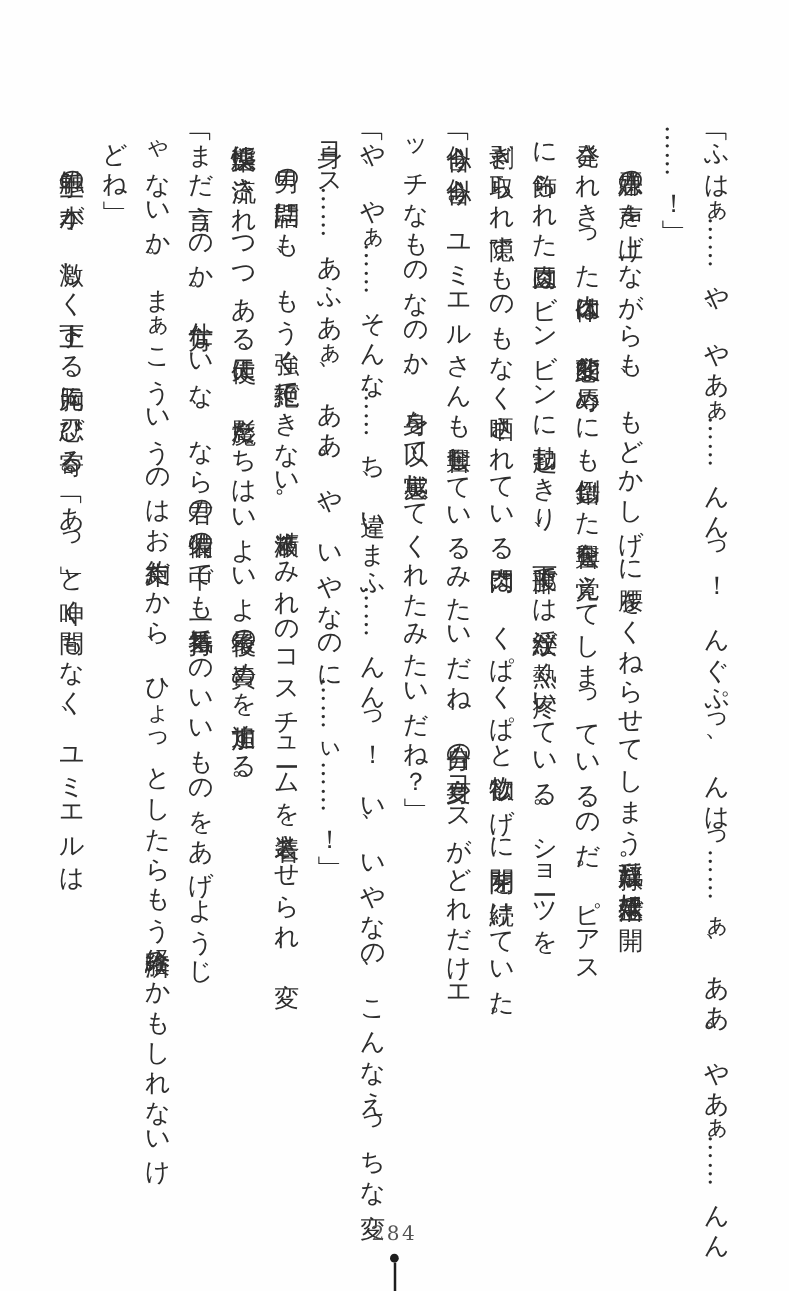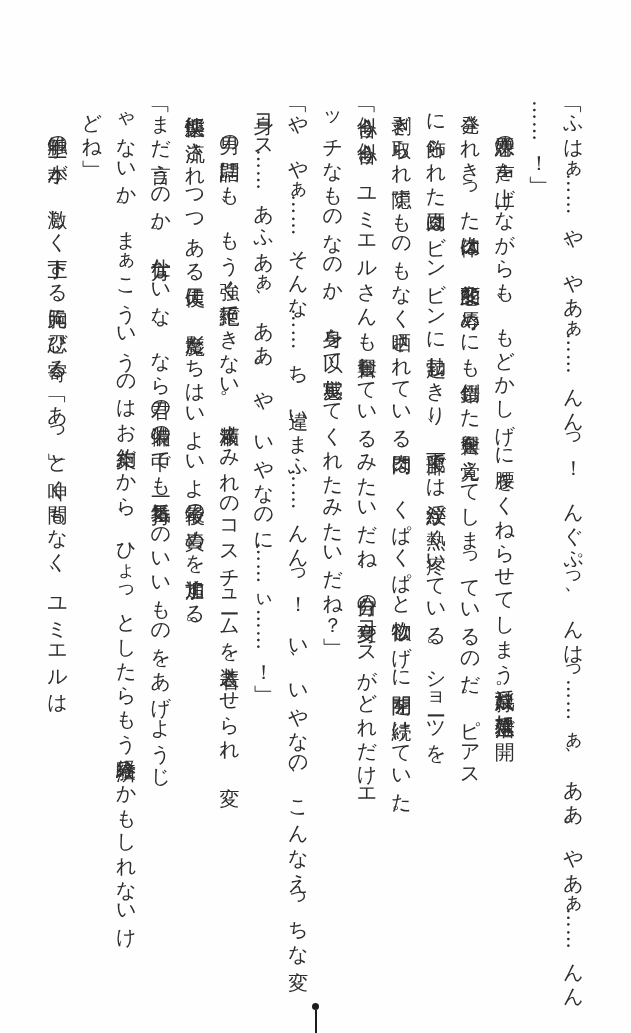--- a/index.html
+++ b/index.html
@@ -89,19 +89,20 @@
       <div class="tline">「や、やぁ……そんな……ち、違いまふ……んんっ！　い、いやなの、こんなえっちな変</div>
       <div class="tline">身コス……あふあぁ、ああ。や、いやなのに……ぃ……！」</div>
       <div class="tline">　男の詰問にも、もう強く拒絶できない。精液まみれのコスチュームを装着させられ、変</div>
       <div class="tline">態快楽に流されつつある天使に、影魔たちはいよいよ最後の責めを追加する。</div>
       <div class="tline">「まだ言うのか。仕方ないな、なら君の装備の中でも一番気持ちのいいものをあげようじ</div>
       <div class="tline">ゃないか。まぁこういうのはお約束だから、ひょっとしたらもう経験済みかもしれないけ</div>
       <div class="tline">どね」</div>
       <div class="tline">　触手の一本が、激しく上下する胸元に忍び寄る。「あっ」と呻く間もなく、ユミエルは</div>
     </main>
 
+  <div class="page-number">284</div>
 
   <div class="ornament">
     <span class="dot"></span>
     <span class="stem"></span>
   </div>
 
 </div>
 
 </body></html>

